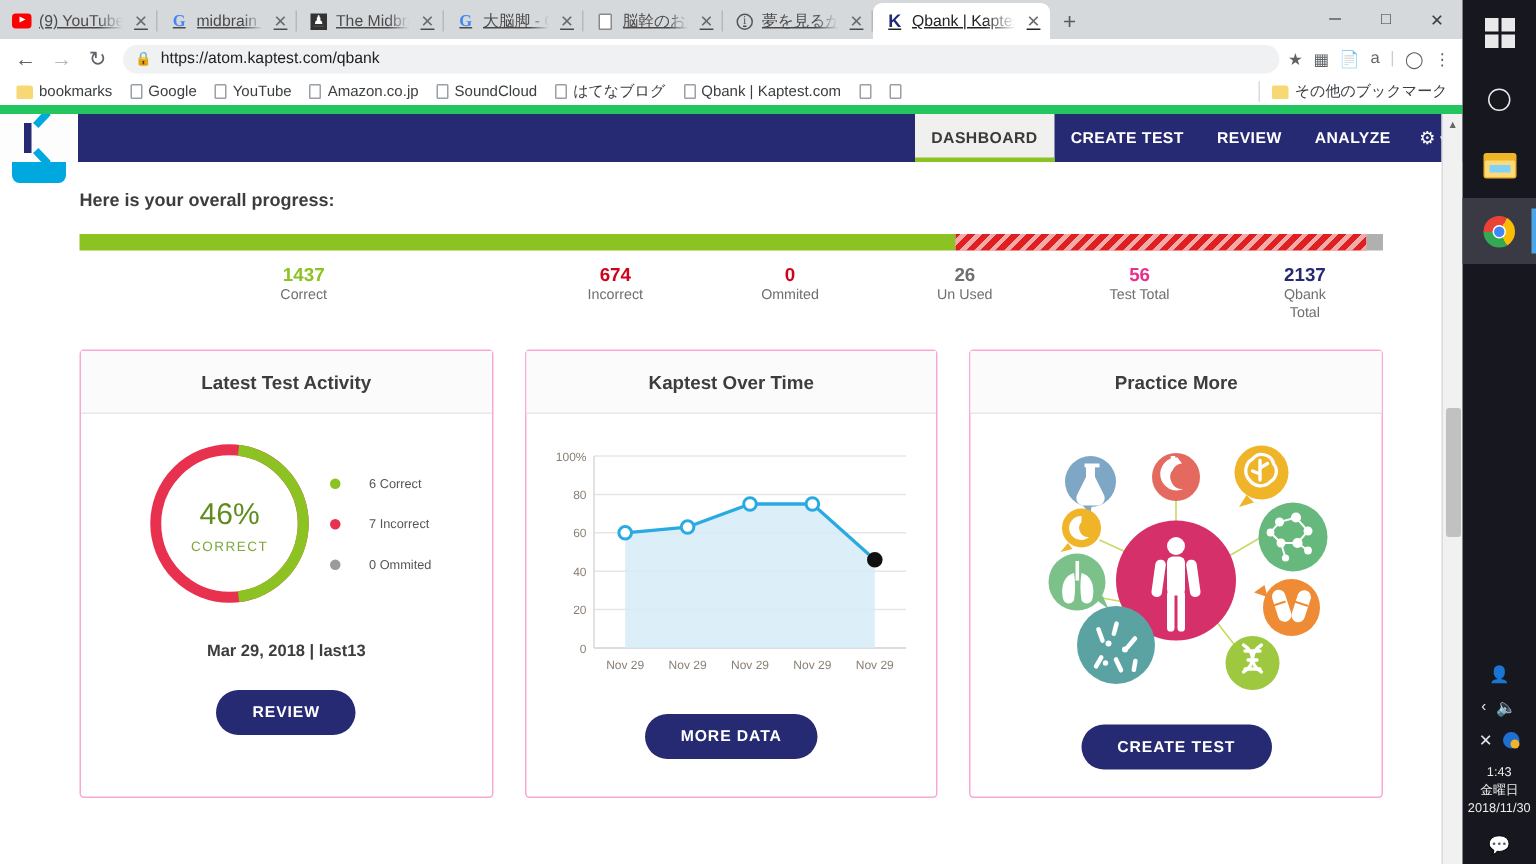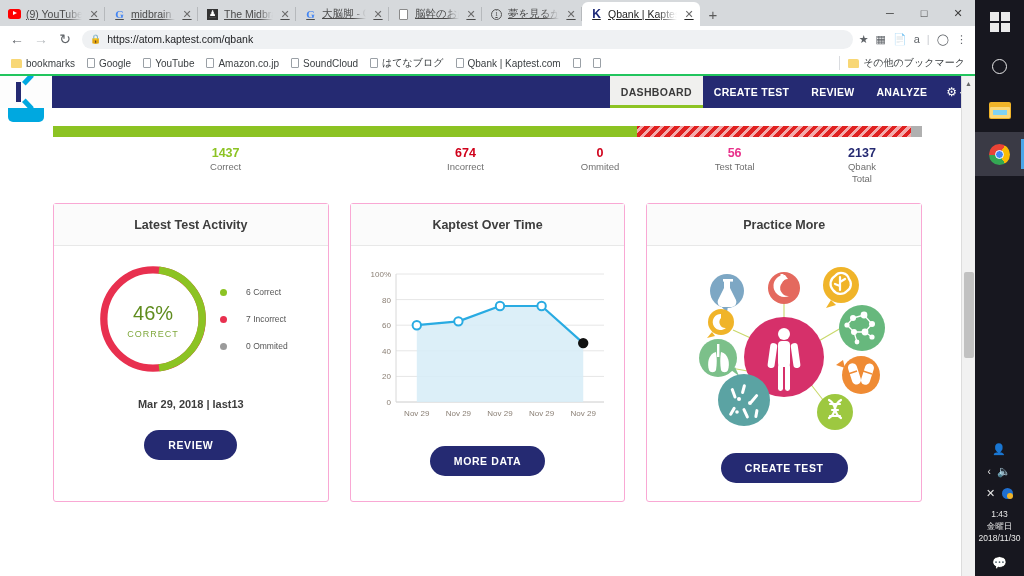--- a/index.html
+++ b/index.html
@@ -49,21 +49,21 @@
   .urlbox {
     flex: 1; height: 19px; background: #eff1f3; border-radius: 10px;
     display: flex; align-items: center; padding: 0 8px; gap: 6px; margin: 0 4px;
     font-size: 10.5px; color: #202124;
   }
   .lock { font-size: 9px; color: #444; }
   .omni-icons { display: flex; align-items: center; gap: 7px; padding-right: 2px; }
   .omni-icons span { font-size: 11px; color: #5f6368; }
   .star { color: #2962d6; font-size: 12px; }
 
-  .bookmarks { height: 24px; background: #fff; border-bottom: 2px solid #22c55e; display: flex; align-items: center; padding: 0 6px; gap: 2px; font-size: 10px; color: #3c4043; }
+  .bookmarks { height: 24px; background: #fff; border-bottom: 6px solid #22c55e; display: flex; align-items: center; padding: 0 6px; gap: 2px; font-size: 10px; color: #3c4043; }
   .bm { display: flex; align-items: center; gap: 4px; padding: 2px 5px; white-space: nowrap; }
   .folder-ic { width: 11px; height: 9px; background: #f8d775; border-radius: 1px 2px 1px 1px; }
   .bm-doc { width: 8px; height: 10px; border: 1.1px solid #9aa0a6; border-radius: 1px; }
   .bm-right { margin-left: auto; display: flex; align-items: center; gap: 4px; padding-right: 4px; border-left: 1px solid #dadce0; padding-left: 8px; }
 
   
   .page { position: relative; width: 975px; height: 502px; background: #fff; overflow: hidden; }
 
   .navbar { height: 32px; background: #252a72; display: flex; align-items: stretch; position: relative; }
   .logo-wrap { width: 52px; position: relative; }
@@ -304,39 +304,44 @@
           <div class="navitem">ANALYZE</div>
           <div class="gear-item">
             <span class="gear">⚙</span>
             <span class="caret">▾</span>
           </div>
         </div>
       </div>
 
       <div class="content">
 
+        <div class="progress-title">Here is your overall progress:</div>
 
         <div class="pbar-wrap">
           <div class="pbar-green" style="flex:1437"></div>
           <div class="pbar-red" style="flex:674"></div>
           <div class="pbar-grey" style="flex:26"></div>
         </div>
 
         <div class="stats">
           <div class="stat" style="flex:1437">
             <div class="num" style="color:#8cc323">1437</div>
             <div class="lbl">Correct</div>
           </div>
           <div class="stat" style="flex:560">
             <div class="num" style="color:#d0021b">674</div>
             <div class="lbl">Incorrect</div>
           </div>
           <div class="stat" style="flex:560">
             <div class="num" style="color:#d0021b">0</div>
             <div class="lbl">Ommited</div>
+          </div>
+          <div class="stat" style="flex:560">
+            <div class="num" style="color:#6f6f6f">26</div>
+            <div class="lbl">Un Used</div>
           </div>
           <div class="stat" style="flex:560">
             <div class="num" style="color:#e8308a">56</div>
             <div class="lbl">Test Total</div>
           </div>
           <div class="stat" style="flex:500">
             <div class="num" style="color:#252a72">2137</div>
             <div class="lbl" style="max-width:42px;margin:0 auto">Qbank Total</div>
           </div>
         </div>

